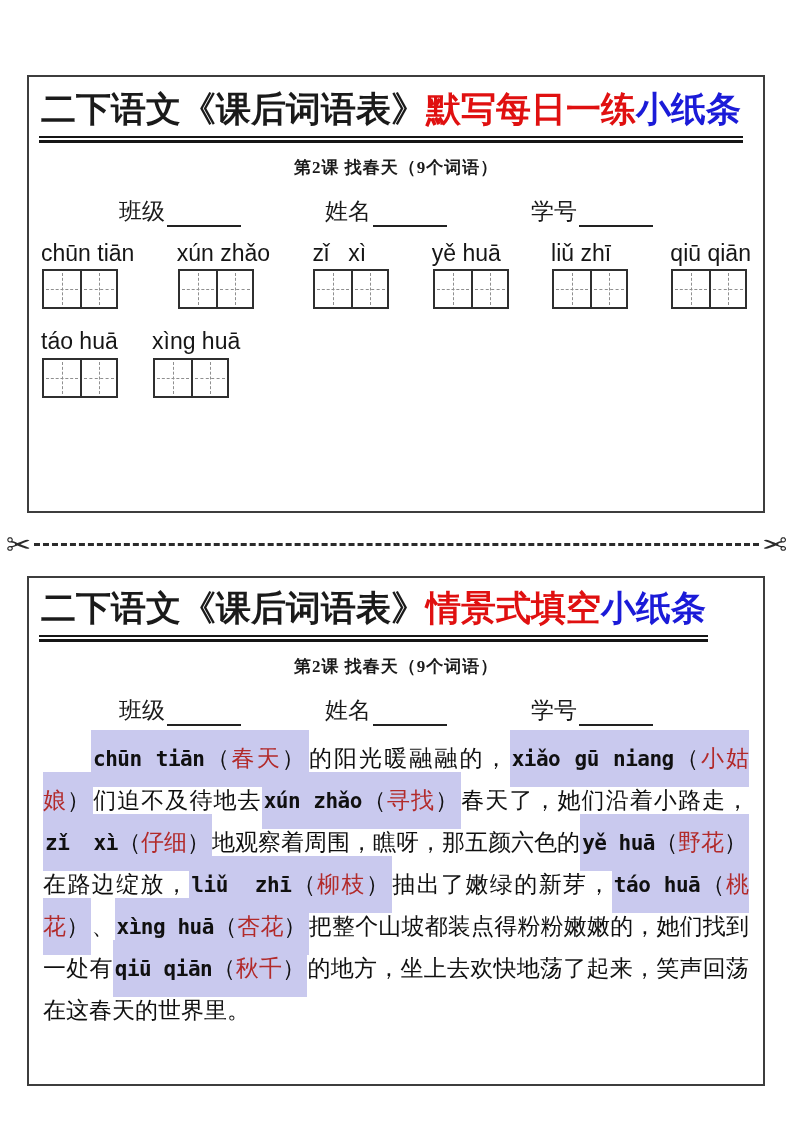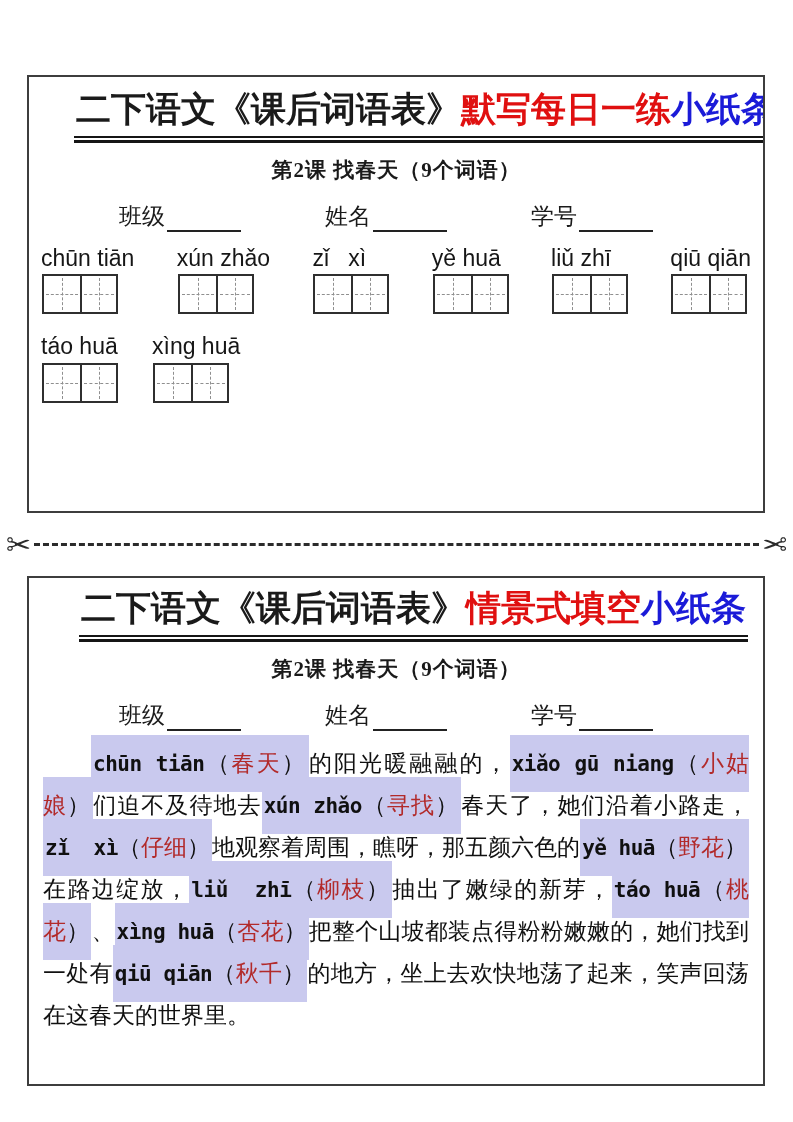--- a/index.html
+++ b/index.html
@@ -17,34 +17,34 @@
   body{
     width:793px;height:1122px;overflow:hidden;position:relative;
     font-family:"Liberation Serif","DejaVu Serif",serif;color:var(--ink);
   }
   .card{
     margin:0 28px 0 27px;border:2px solid var(--border);background:#fff;
     overflow:hidden;
   }
   .card1{margin-top:75px;height:438px;padding:10px 10px 0;}
   .card2{height:510px;padding:8px 10px 0;}
-  .titleline{text-align:center;margin-top:2px;margin-left:35px;}
+  .titleline{margin-top:2px;}
   .title{
     display:inline-block;position:relative;
     font-size:35px;font-weight:bold;line-height:1.2;letter-spacing:0;
     border-bottom:2px solid #151515;padding:0 2px 5px;
     white-space:nowrap;
   }
   .title::after{
     content:"";position:absolute;left:0;right:0;bottom:-7px;height:3px;background:#151515;
   }
   .t-red{color:var(--title_red);}
   .t-blue{color:var(--title_blue);}
   .lesson{
-    text-align:center;font-size:21px;font-weight:bold;margin-top:18px;letter-spacing:1px;
+    text-align:center;font-size:17px;font-weight:bold;margin-top:18px;letter-spacing:1px;
   }
   .fields{
     display:flex;justify-content:space-between;align-items:flex-end;
     margin-top:17px;padding:0 100px 0 80px;font-size:23px;font-weight:normal;
   }
   .field{display:flex;align-items:flex-end;}
   .field-line{
     display:inline-block;width:74px;height:26px;border-bottom:2px solid #222;margin-left:2px;
   }
   

